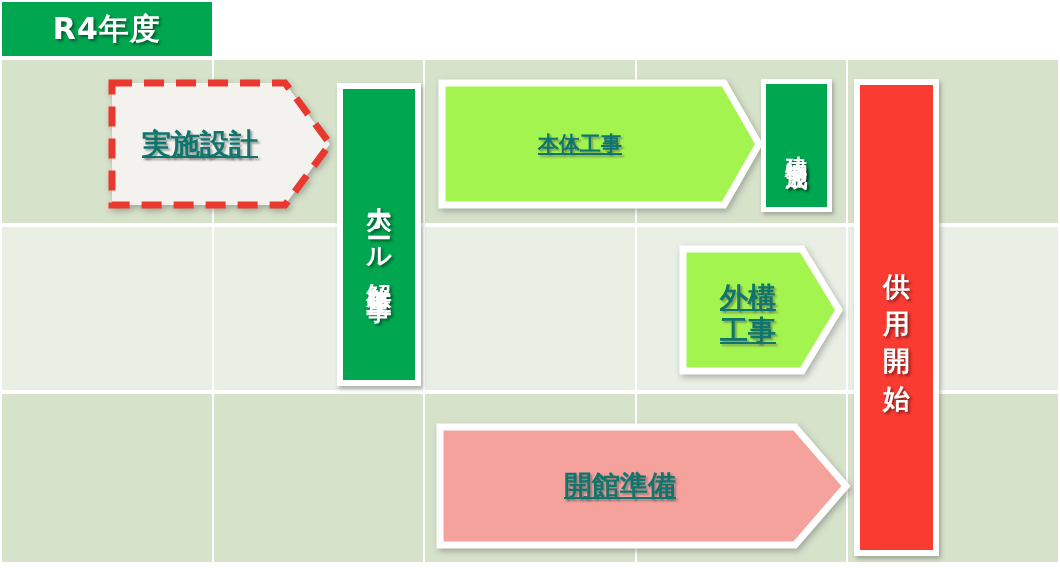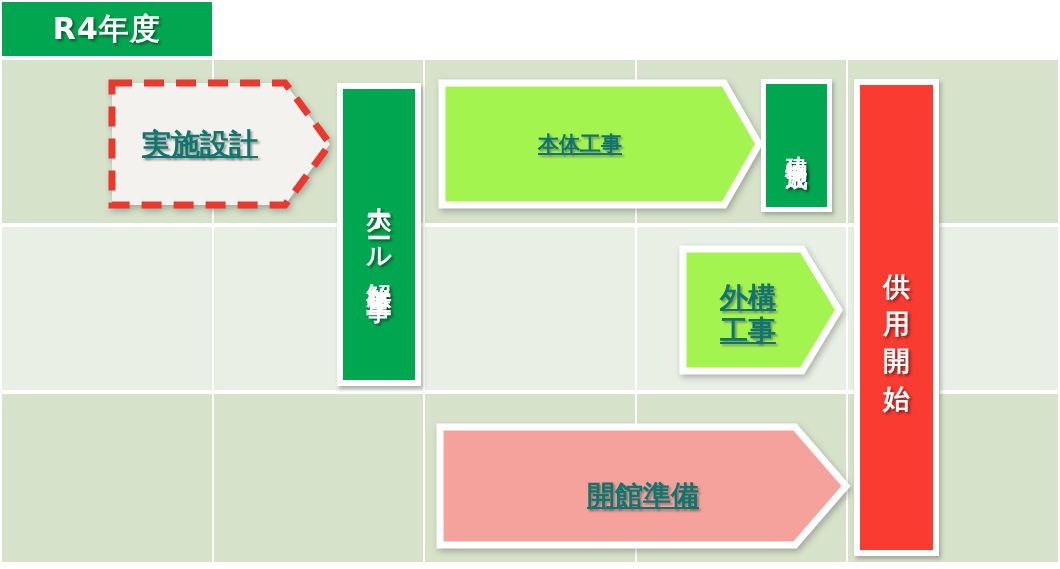--- a/index.html
+++ b/index.html
@@ -55,21 +55,21 @@
   
   .hall-bar{left:337px;top:83px;width:72px;height:291px;background:#00A650;}
   .hall-bar .vtext{font-size:25px;letter-spacing:5px;}
   .completion-box{left:761px;top:79px;width:61px;height:123px;background:#00A650;border-width:5px;}
   .completion-box .vtext{font-size:22px;letter-spacing:4px;}
   .service-bar{left:854px;top:79px;width:73px;height:465px;background:#F93B32;}
   .service-bar .vtext{font-size:27px;letter-spacing:37px;margin-top:18px;}
   .design-label{left:120px;top:83px;width:160px;height:122px;font-size:29px;}
   .main-label{left:450px;top:83px;width:260px;height:122px;font-size:21px;}
   .exterior-label{left:683px;top:255px;width:130px;height:118px;font-size:28px;}
-  .opening-label{left:445px;top:438px;width:350px;height:116px;font-size:28px;margin-left:23px;}
+  .opening-label{left:445px;top:428px;width:350px;height:116px;font-size:28px;}
 </style>
 </head>
 <body>
 
 <div class="canvas">
 
   <div class="header-row">
     <div class="header-cell">R4年度</div>
   </div>
 

